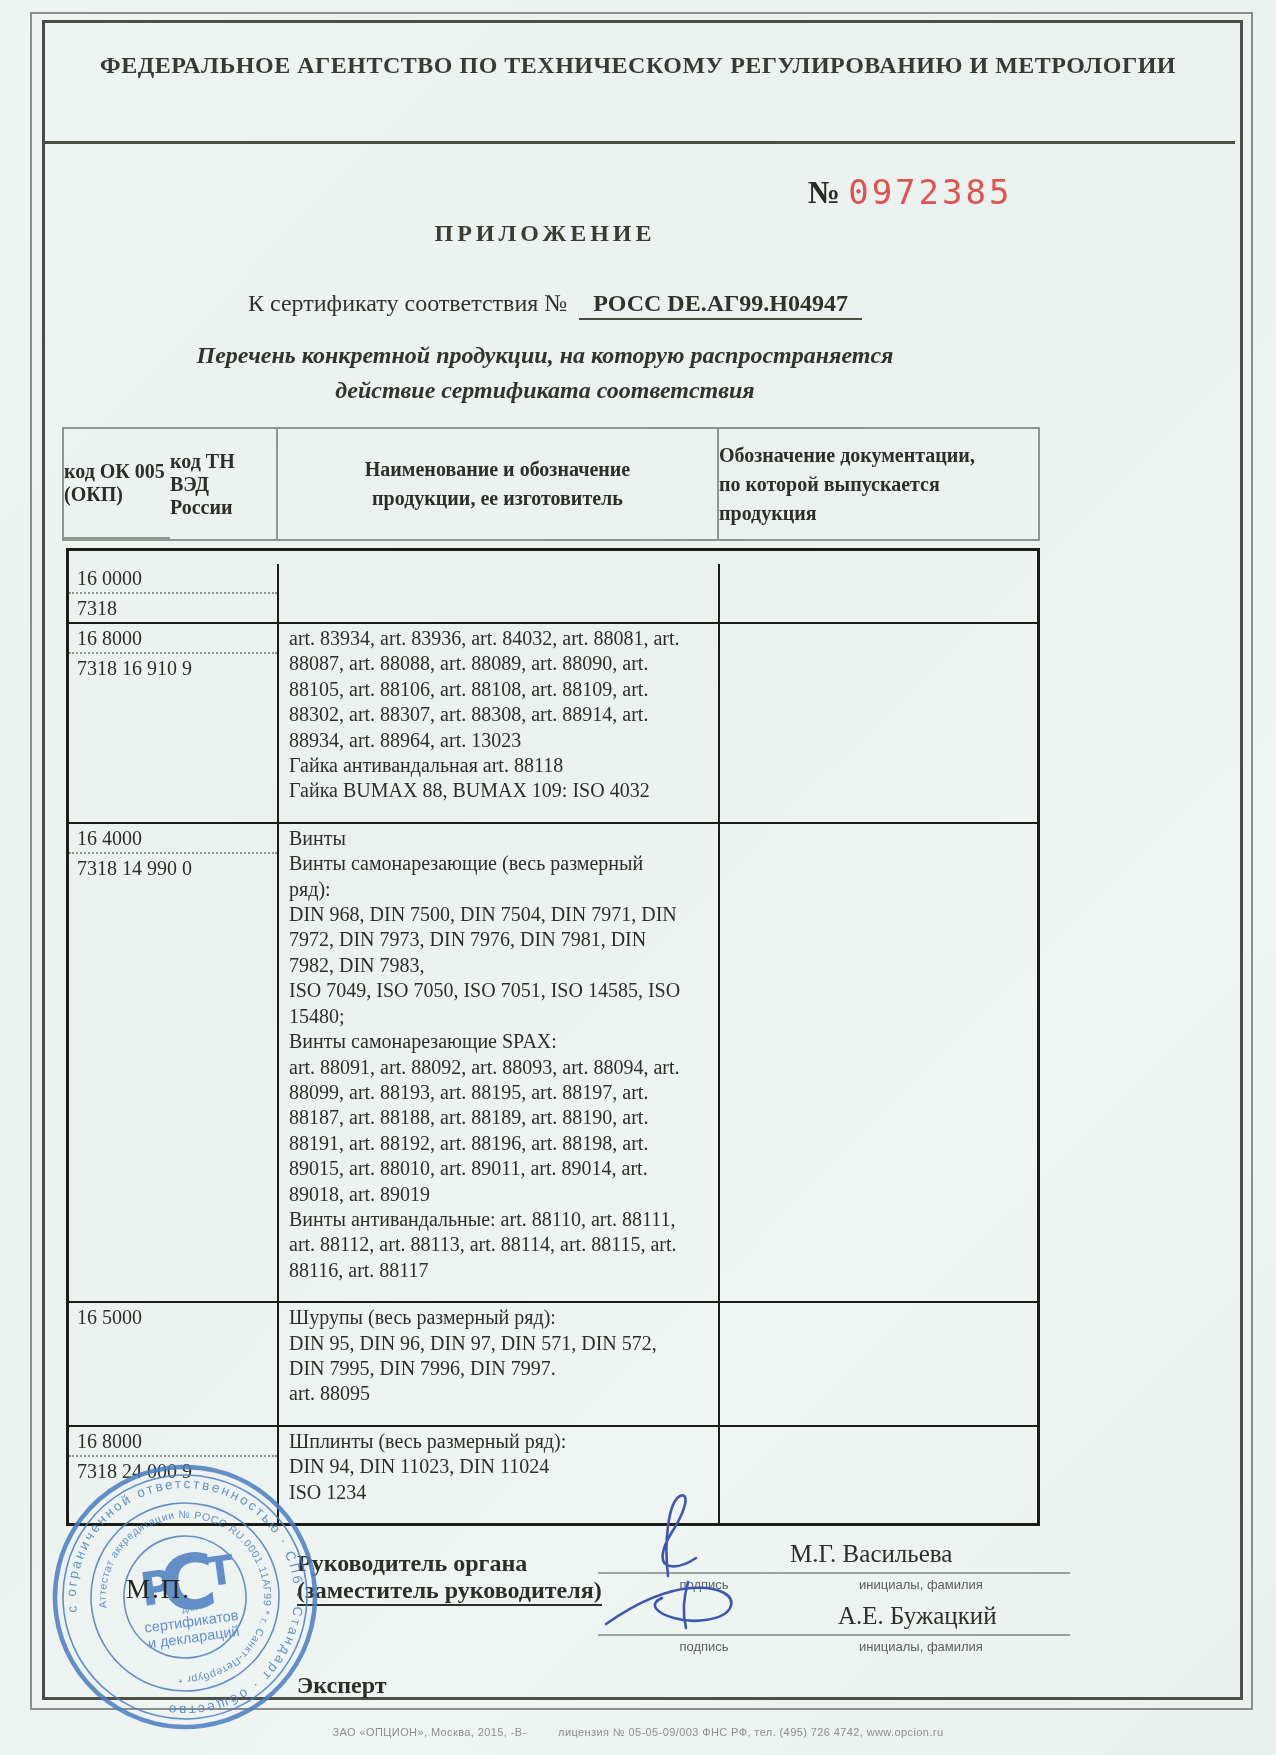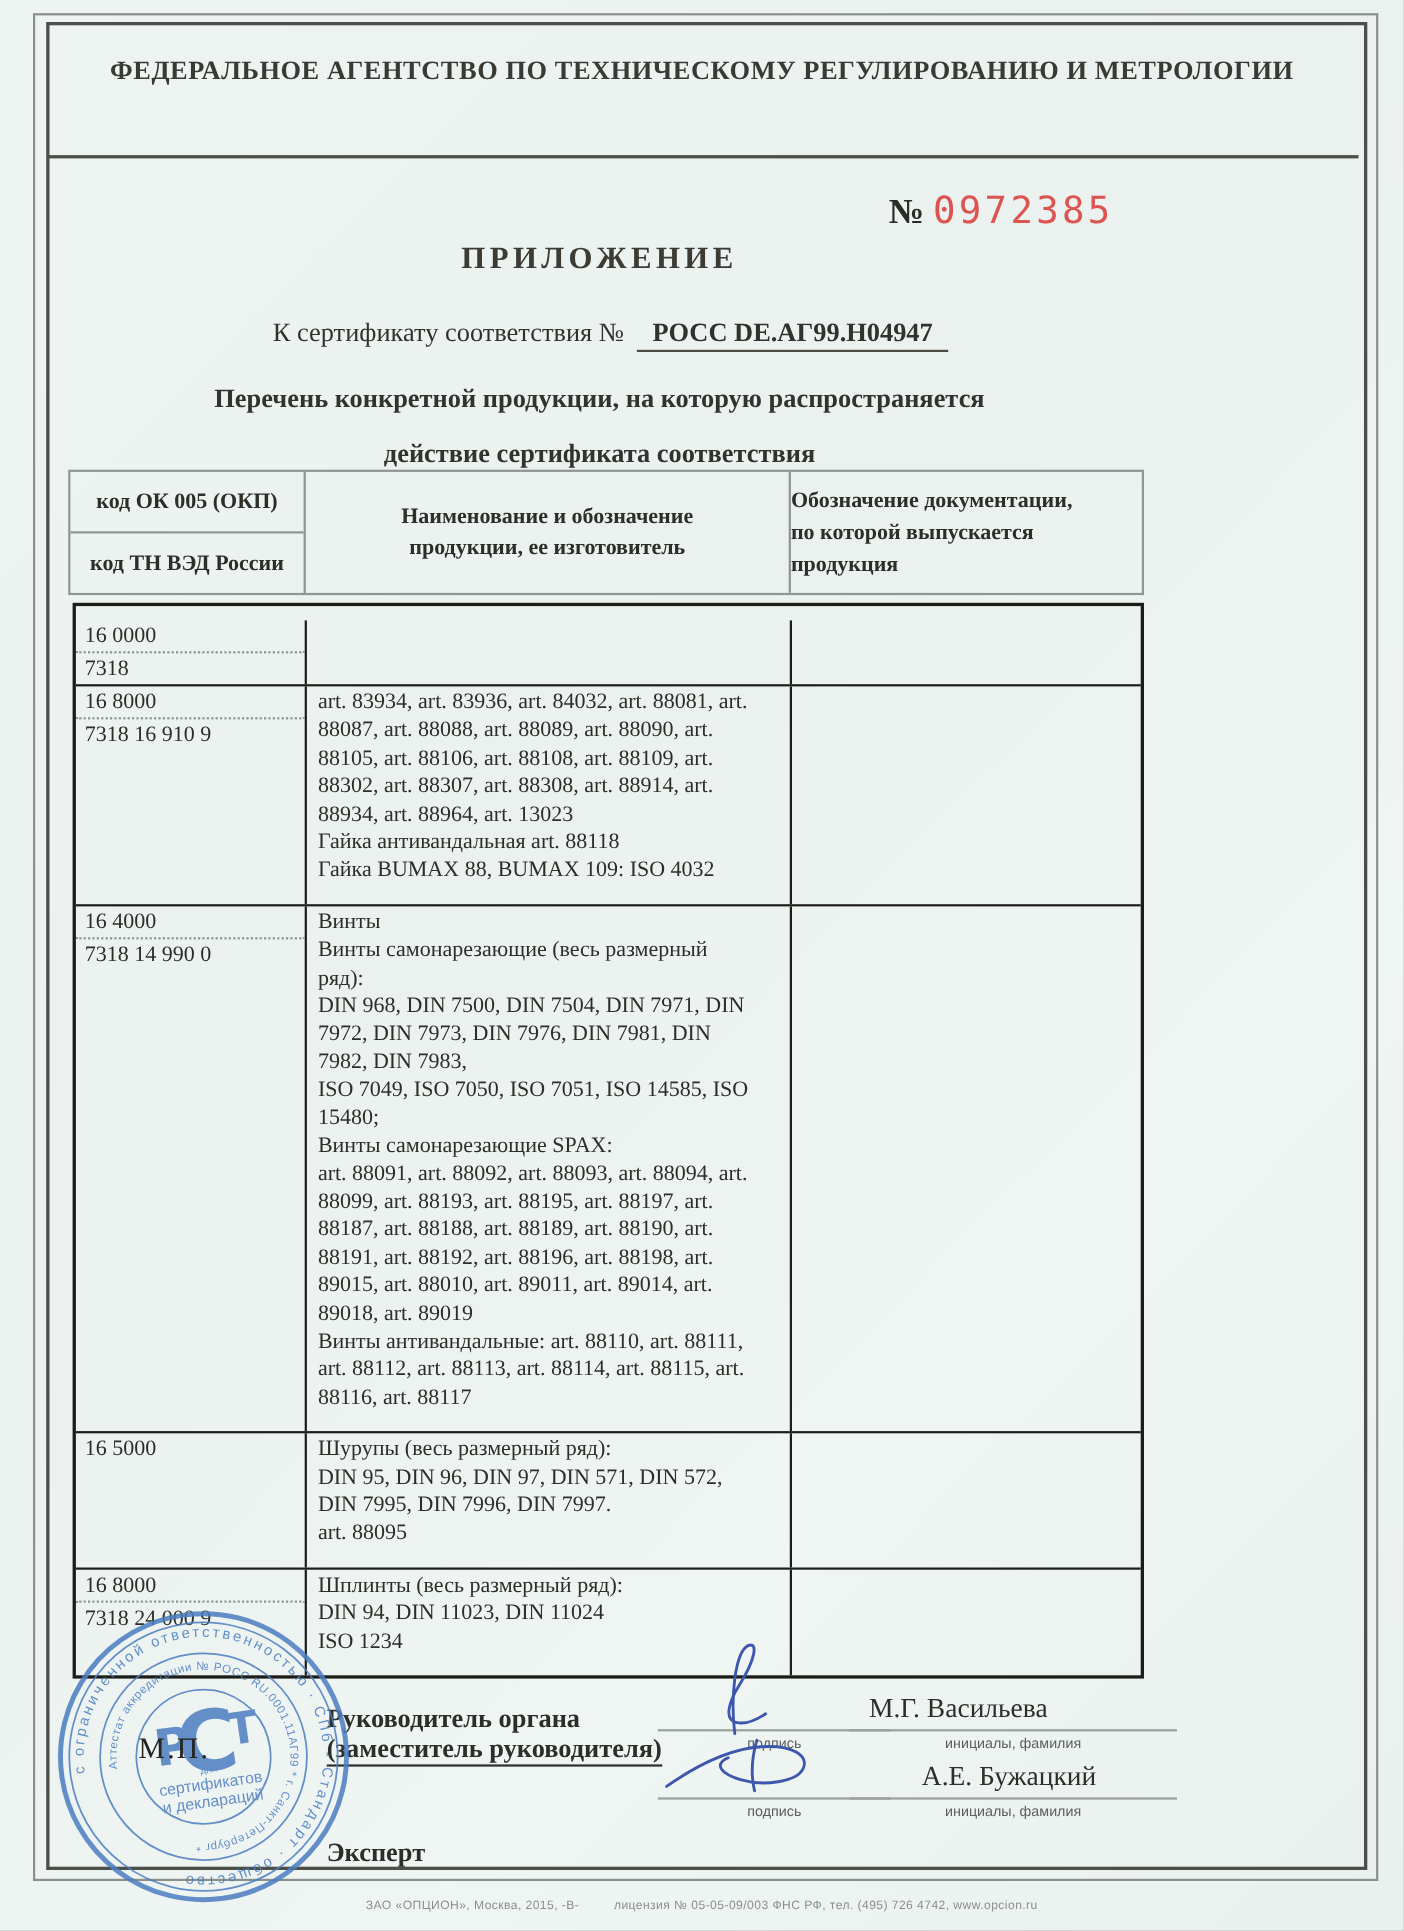--- a/index.html
+++ b/index.html
@@ -14,29 +14,29 @@
   .doc-header{position:absolute;left:52px;top:40px;width:1172px;text-align:center;}
   .doc-header .l1{font-size:36px;font-weight:bold;letter-spacing:9px;color:#3a3a34;}
   .doc-header .l2{font-size:24px;font-weight:bold;letter-spacing:0.5px;margin-top:12px;color:#3a3a34;}
   .header-rule{position:absolute;left:44px;top:141px;width:1191px;border-top:3px solid #4c4f47;}
 
   .serial{position:absolute;left:808px;top:172px;white-space:nowrap;}
   .serial .no{font-size:32px;font-weight:bold;color:#2c2c27;vertical-align:middle;}
   .serial .digits{font-family:"DejaVu Sans Mono", monospace;font-size:34px;letter-spacing:3px;color:#dd534f;vertical-align:middle;margin-left:8px;}
 
   .appendix-title{position:absolute;left:62px;top:220px;width:966px;text-align:center;
-    font-size:28px;font-weight:bold;letter-spacing:4px;color:#3c3c35;}
+    font-size:24px;font-weight:bold;letter-spacing:4px;color:#3c3c35;}
   .cert-line{position:absolute;left:62px;top:290px;width:986px;text-align:center;font-size:24px;color:#32322c;}
   .cert-line .num{font-weight:bold;border-bottom:2px solid #4a4b43;padding:0 14px 2px 14px;margin-left:6px;}
   .subtitle{position:absolute;left:62px;top:338px;width:966px;text-align:center;
-    font-size:24px;font-weight:bold;line-height:50px;color:#33332d;}
+    font-size:24px;font-weight:bold;line-height:35px;color:#33332d;font-style:italic;}
 
   .thead-box{position:absolute;left:62px;top:427px;width:978px;height:114px;
     border:2px solid #8f958f;display:grid;grid-template-columns:214px 441px 1fr;box-sizing:border-box;}
-  .th-col1{border-right:2px solid #8f958f;display:flex;flex-direction:column;}
+  .th-col1{border-right:2px solid #8f958f;display:flex;flex-direction:row;}
   .th-col1 .sub{flex:1;display:flex;align-items:center;justify-content:center;font-size:20px;font-weight:bold;}
   .th-col1 .sub:first-child{border-bottom:2px solid #8f958f;}
   .th-col2{border-right:2px solid #8f958f;display:flex;align-items:center;justify-content:center;
     text-align:center;font-size:20px;font-weight:bold;white-space:pre-line;line-height:29px;}
   .th-col3{display:flex;align-items:center;justify-content:center;text-align:left;
     font-size:20px;font-weight:bold;white-space:pre-line;line-height:29px;}
 
   .tbody-box{position:absolute;left:66px;top:548px;width:974px;border:3px solid #1d1d18;box-sizing:border-box;}
   .trow{display:grid;grid-template-columns:210px 441px 1fr;border-top:2px solid #1d1d18;}
   .trow:first-child{border-top:none;}

